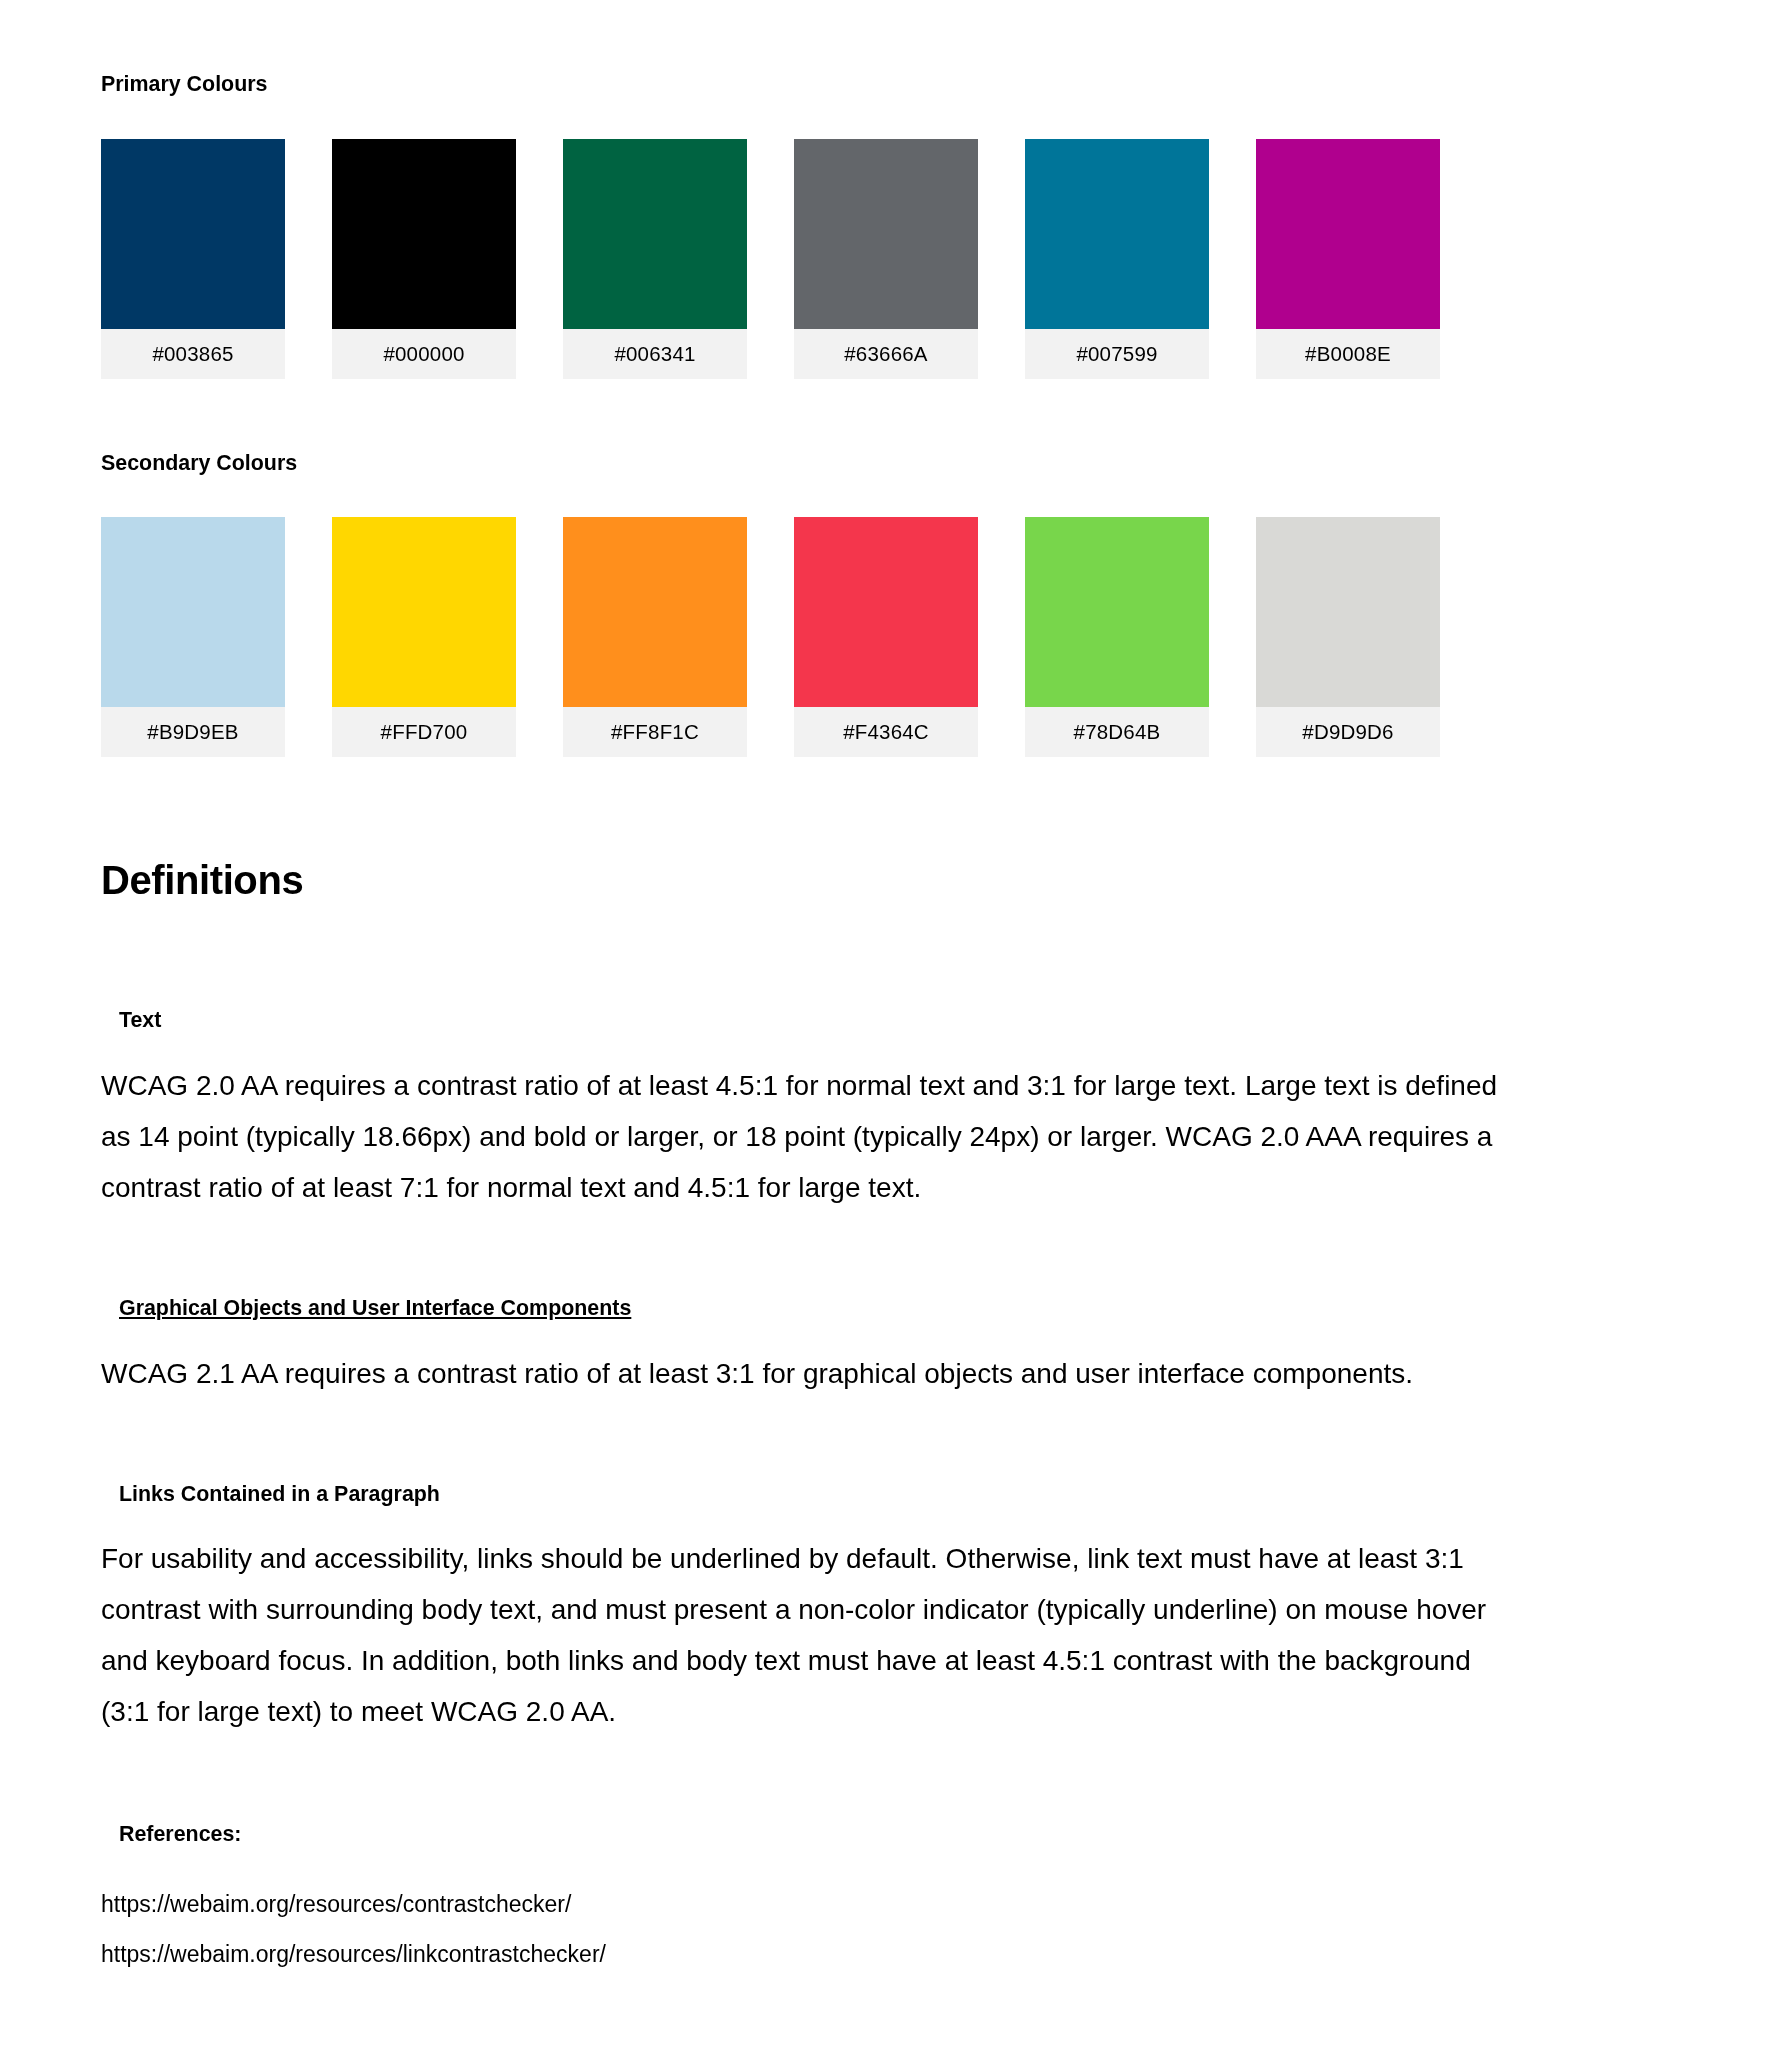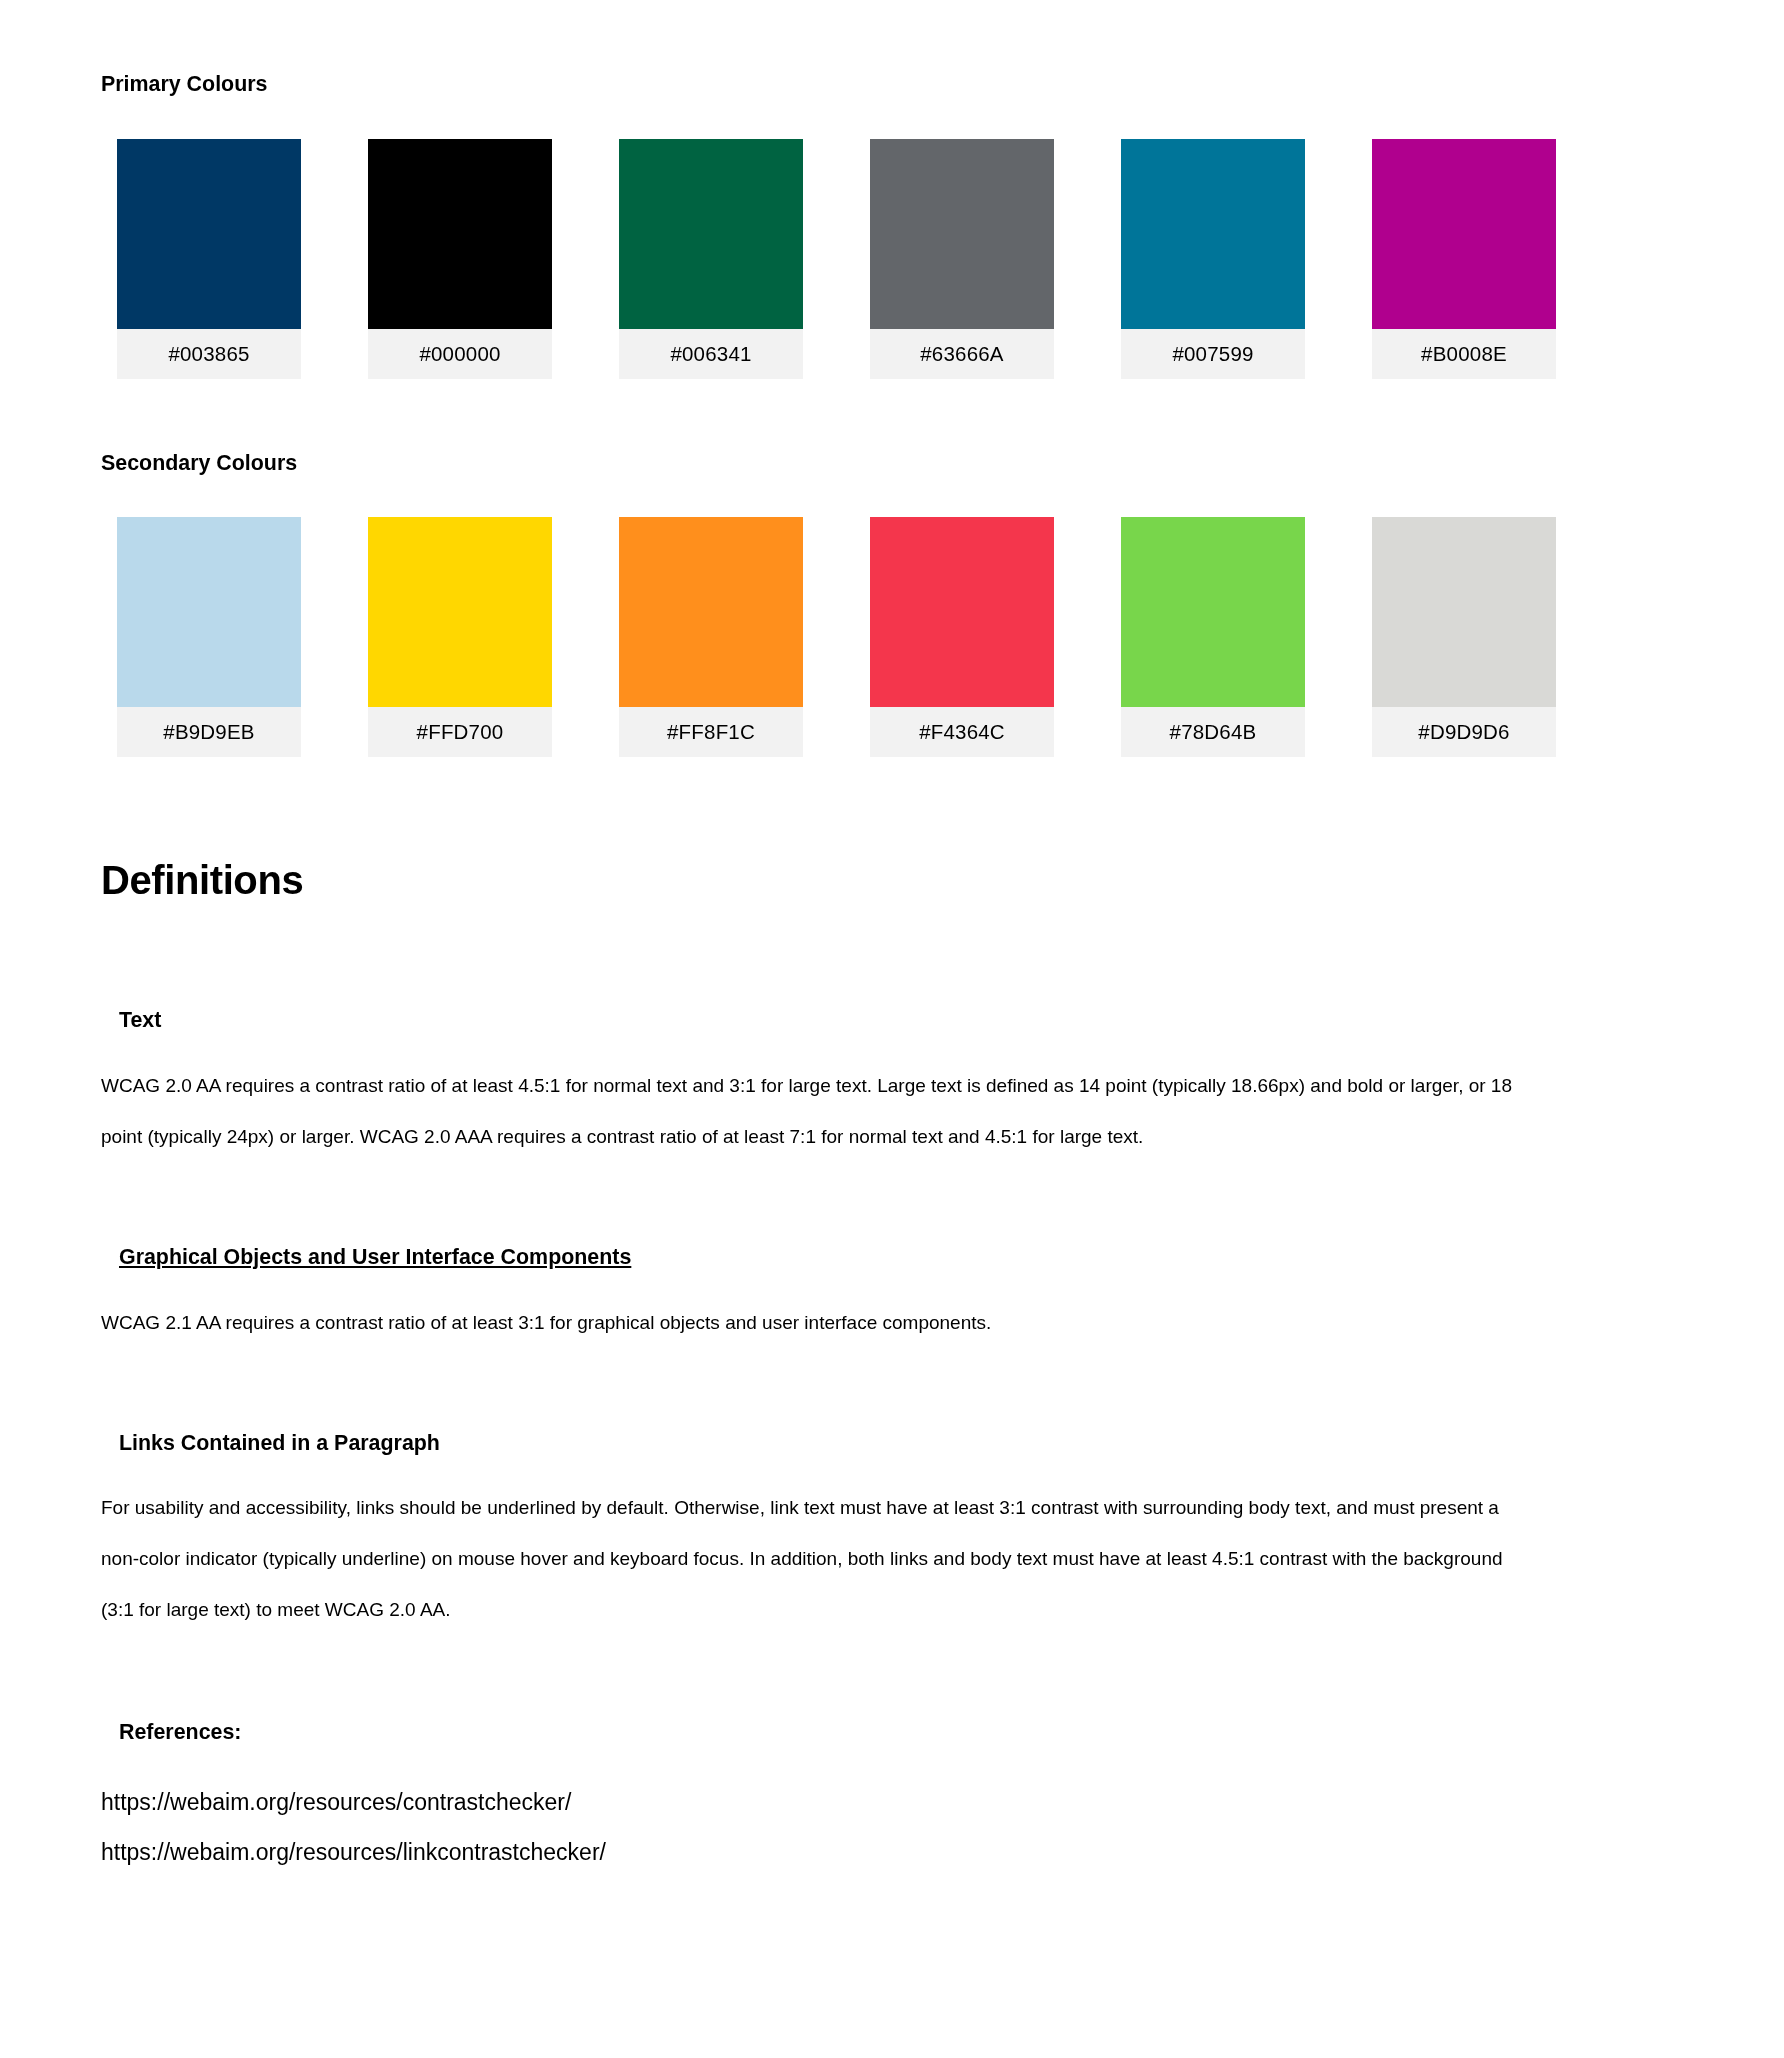--- a/index.html
+++ b/index.html
@@ -28,24 +28,23 @@
     font-size: 21.4px;
     font-weight: bold;
     margin: 0;
     padding-top: 72px;
     padding-bottom: 0;
     line-height: 1.2;
   }
 
   .swatch-row {
     display: flex;
-    gap: 67px;
+    gap: 47px;
     margin-top: 41px;
     flex-wrap: nowrap;
-    margin-left: 16px;
   }
   .swatch {
     width: 184px;
     flex: 0 0 184px;
   }
   .swatch-chip {
     height: 190px;
     width: 100%;
   }
   .swatch-chip.bordered { border: 1.7px solid #d2d2d2; }
@@ -65,21 +64,21 @@
     font-weight: bold;
     margin: 18px;
     line-height: 1.35;
   }
   #text-heading { padding-top: 86px; }
   #graphical-heading { padding-top: 63px; text-decoration: underline; }
   #links-heading { padding-top: 63px; }
   #references-heading { padding-top: 65px; }
 
   p.def-body {
-    font-size: 19px;
+    font-size: 28px;
     line-height: 51px;
     margin: 0;
     padding-top: 6.8px;
     max-width: 1413px;
     color: #000000;
   }
   #graphical-body { max-width: 1455px; }
 
   .ref-link {
     font-size: 23px;

